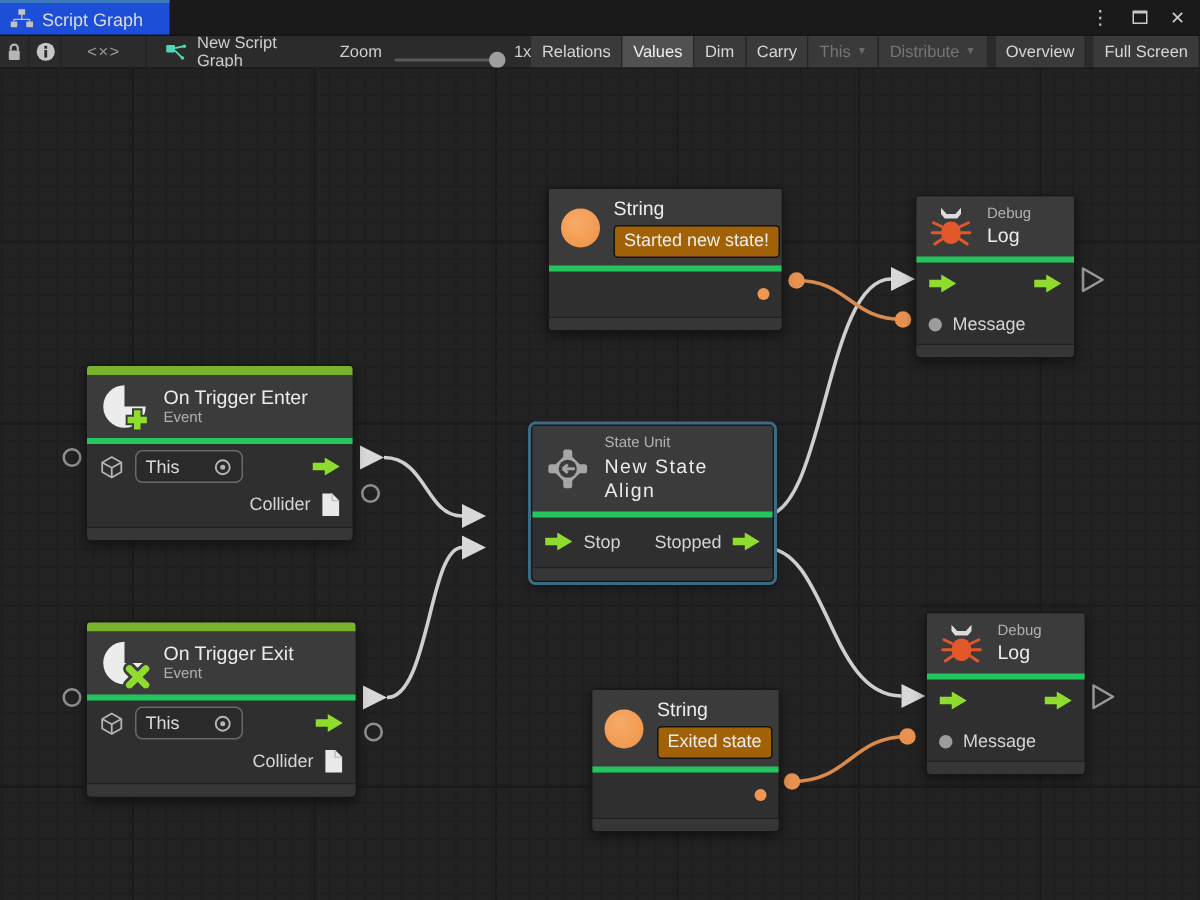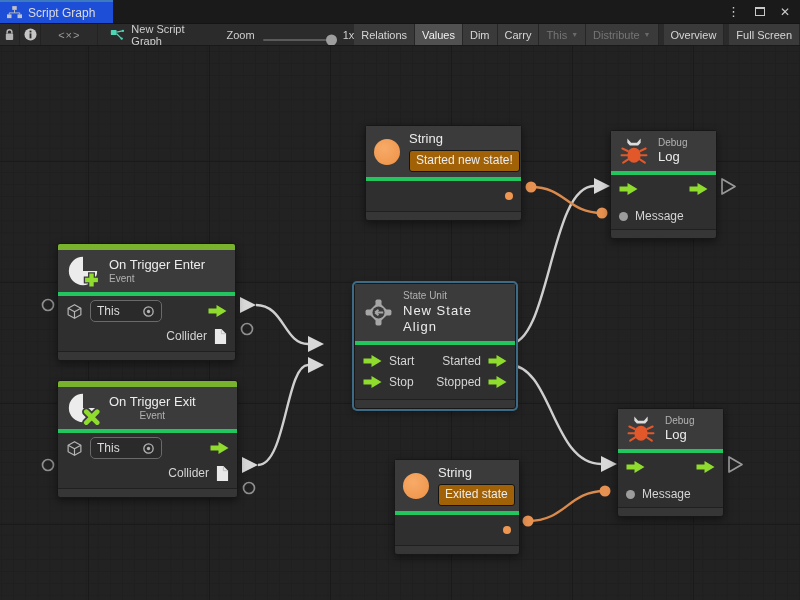--- a/index.html
+++ b/index.html
@@ -325,53 +325,39 @@
           <circle cx="18" cy="18" r="7" fill="#3b3b3b"></circle>
           <path d="M23.5 18 H14 M14 18 l4-3.2 M14 18 l4 3.2" stroke="#a6a6a6" stroke-width="2.2" fill="none"></path>
         </svg>
       </span>
       <div class="col">
         <span class="nsub">State Unit</span>
         <span class="ntitle" style="letter-spacing:1px;">New State Align</span>
       </div>
     </div>
     <div class="nbody" style="padding:5px 0 7px;">
-      <div class="prow" style="height:21px; justify-content:space-between;">
-        <span style="display:flex;align-items:center;gap:7px;">
-          <svg class="flow-arrow" width="19" height="12" viewBox="0 0 18 12">
-              <path d="M0 3.5h8V0l10 6-10 6V8.5H0z" fill="#8fdc2f"></path>
-            </svg>
-          <span class="plabel">Start</span>
-        </span>
-        <span style="display:flex;align-items:center;gap:7px;">
-          <span class="plabel">Started</span>
-          <svg class="flow-arrow" width="19" height="12" viewBox="0 0 18 12">
-              <path d="M0 3.5h8V0l10 6-10 6V8.5H0z" fill="#8fdc2f"></path>
-            </svg>
-        </span>
-      </div>
       <div class="prow" style="height:21px; justify-content:space-between;gap:12px;">
         <span style="display:flex;align-items:center;gap:7px;">
           <svg class="flow-arrow" width="19" height="12" viewBox="0 0 18 12">
               <path d="M0 3.5h8V0l10 6-10 6V8.5H0z" fill="#8fdc2f"></path>
             </svg>
           <span class="plabel">Stop</span>
         </span>
         <span style="display:flex;align-items:center;gap:7px;">
           <span class="plabel">Stopped</span>
           <svg class="flow-arrow" width="19" height="12" viewBox="0 0 18 12">
               <path d="M0 3.5h8V0l10 6-10 6V8.5H0z" fill="#8fdc2f"></path>
             </svg>
         </span>
       </div>
     </div>
     <div class="nfoot"></div>
   </div>
 
-  <div class="node" style="left:57px; top:380px; width:181px;text-align:center;">
+  <div class="node" style="left:57px; top:414px; width:181px;">
     <div class="event-bar"></div>
     <div class="nhead" style="border-radius:0; padding:4px 10px 4px 8px;">
       <span>
         <svg width="34" height="34" viewBox="0 0 36 36">
           <path d="M18 18 V3 A15 15 0 1 0 33 18 Z" fill="#ececec"></path>
           <path d="M21.5 22 L33 33.5 M33 22 L21.5 33.5" stroke="#3b3b3b" stroke-width="9" stroke-linecap="round" fill="none"></path>
           <path d="M21.5 22 L33 33.5 M33 22 L21.5 33.5" stroke="#8fdc2f" stroke-width="5" stroke-linecap="round" fill="none"></path>
         </svg>
       </span>
       <div class="col">

